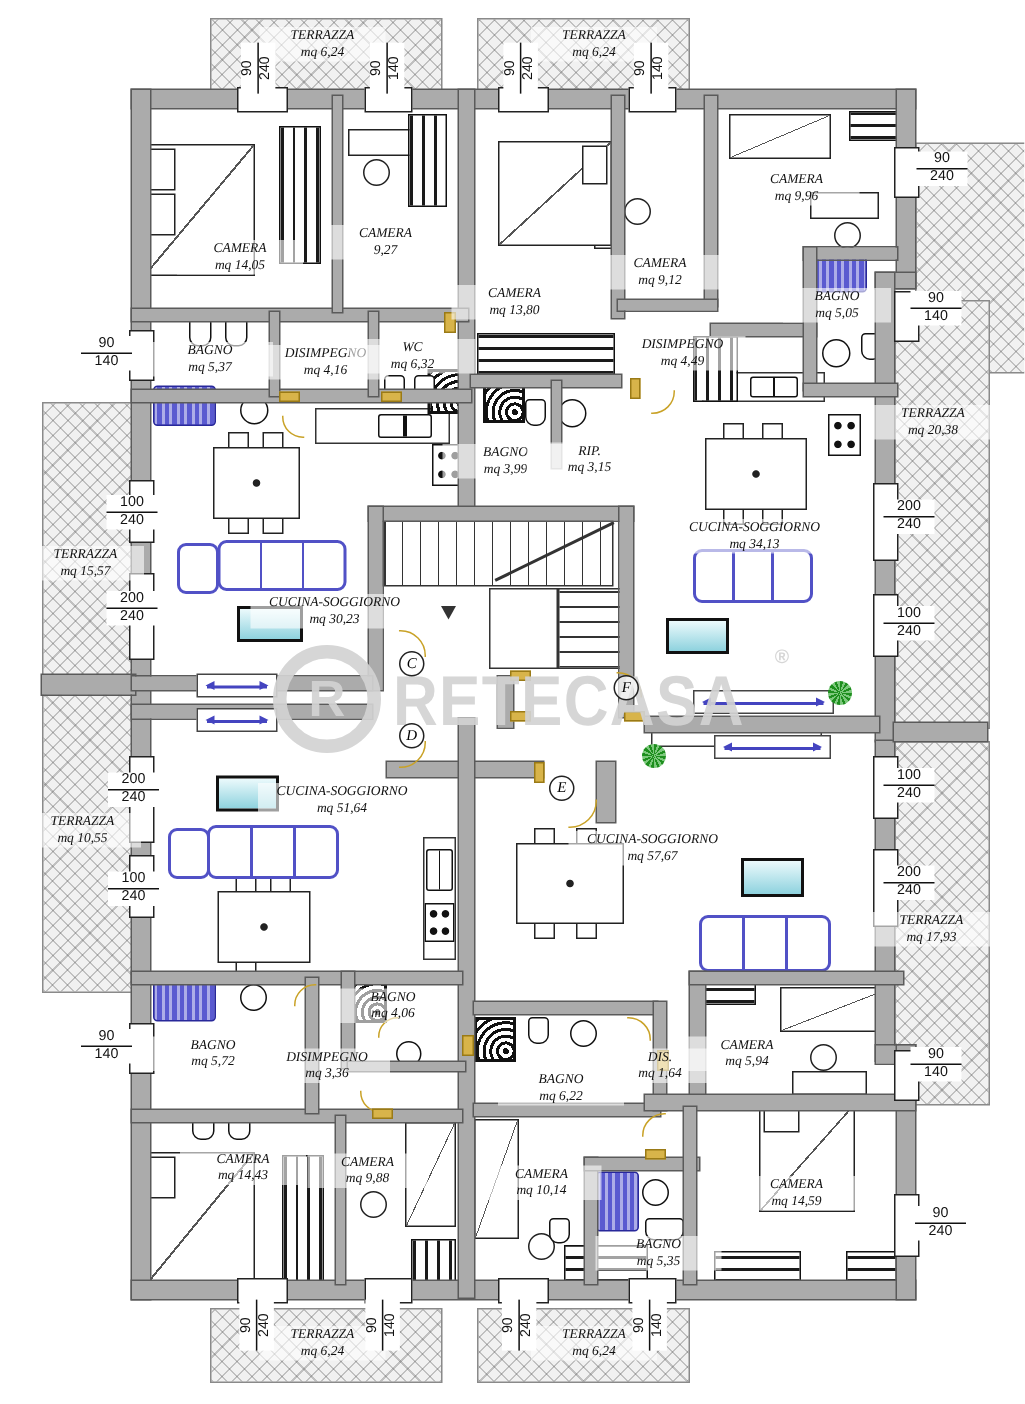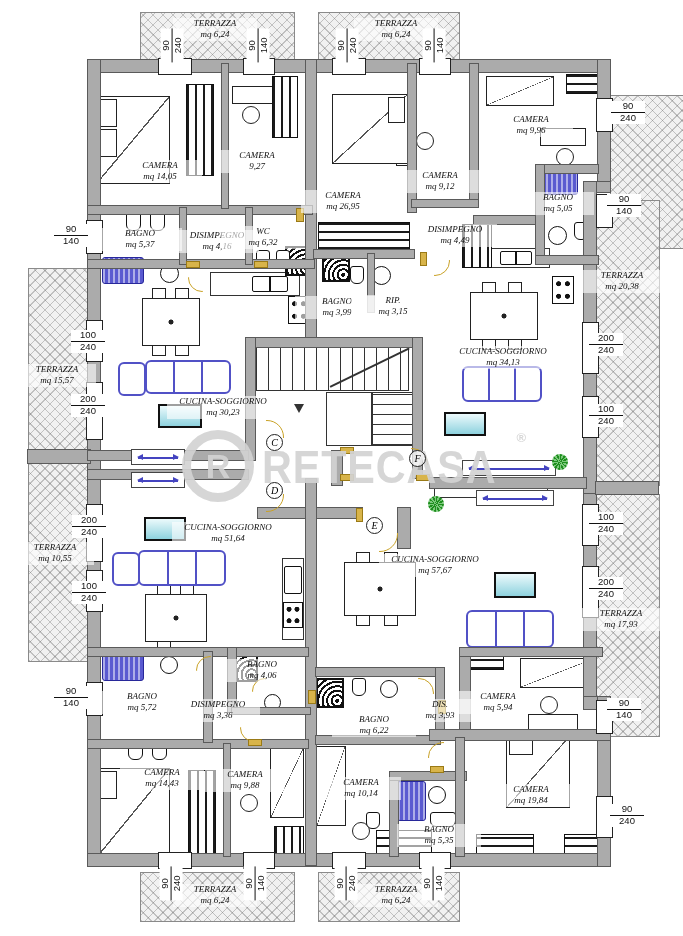--- a/index.html
+++ b/index.html
@@ -351,21 +351,21 @@
   <div class="rl" style="left:118px;top:160px">
       <span>CAMERA</span>
       <span>mq 14,05</span>
     </div>
   <div class="rl" style="left:215px;top:150px">
       <span>CAMERA</span>
       <span>9,27</span>
     </div>
   <div class="rl" style="left:301px;top:190px">
       <span>CAMERA</span>
-      <span>mq 26,95</span>
+      <span>mq 13,80</span>
     </div>
   <div class="rl" style="left:398px;top:170px">
       <span>CAMERA</span>
       <span>mq 9,12</span>
     </div>
   <div class="rl" style="left:489px;top:114px">
       <span>CAMERA</span>
       <span>mq 9,96</span>
     </div>
   <div class="rl" style="left:522px;top:192px;width:72px">
@@ -373,21 +373,21 @@
       <span>mq 5,05</span>
     </div>
   <div class="rl" style="left:98px;top:228px">
       <span>BAGNO</span>
       <span>mq 5,37</span>
     </div>
   <div class="rl" style="left:175px;top:230px">
       <span>DISIMPEGNO</span>
       <span>mq 4,16</span>
     </div>
-  <div class="rl" style="left:221px;top:226px">
+  <div class="rl" style="left:233px;top:226px">
       <span>WC</span>
       <span>mq 6,32</span>
     </div>
   <div class="rl" style="left:413px;top:224px">
       <span>DISIMPEGNO</span>
       <span>mq 4,49</span>
     </div>
   <div class="rl" style="left:580px;top:270px">
       <span>TERRAZZA</span>
       <span>mq 20,38</span>
@@ -439,21 +439,21 @@
   <div class="rl" style="left:176px;top:699px">
       <span>DISIMPEGNO</span>
       <span>mq 3,36</span>
     </div>
   <div class="rl" style="left:332px;top:714px">
       <span>BAGNO</span>
       <span>mq 6,22</span>
     </div>
   <div class="rl" style="left:404px;top:699px;width:72px">
       <span>DIS.</span>
-      <span>mq 3,93</span>
+      <span>mq 1,64</span>
     </div>
   <div class="rl" style="left:456px;top:691px">
       <span>CAMERA</span>
       <span>mq 5,94</span>
     </div>
   <div class="rl" style="left:120px;top:767px">
       <span>CAMERA</span>
       <span>mq 14,43</span>
     </div>
   <div class="rl" style="left:205px;top:769px;width:80px">
@@ -463,21 +463,21 @@
   <div class="rl" style="left:321px;top:777px;width:80px">
       <span>CAMERA</span>
       <span>mq 10,14</span>
     </div>
   <div class="rl" style="left:397px;top:824px">
       <span>BAGNO</span>
       <span>mq 5,35</span>
     </div>
   <div class="rl" style="left:489px;top:784px">
       <span>CAMERA</span>
-      <span>mq 19,84</span>
+      <span>mq 14,59</span>
     </div>
   <div class="rl" style="left:173px;top:884px">
       <span>TERRAZZA</span>
       <span>mq 6,24</span>
     </div>
   <div class="rl" style="left:354px;top:884px">
       <span>TERRAZZA</span>
       <span>mq 6,24</span>
     </div>
 

